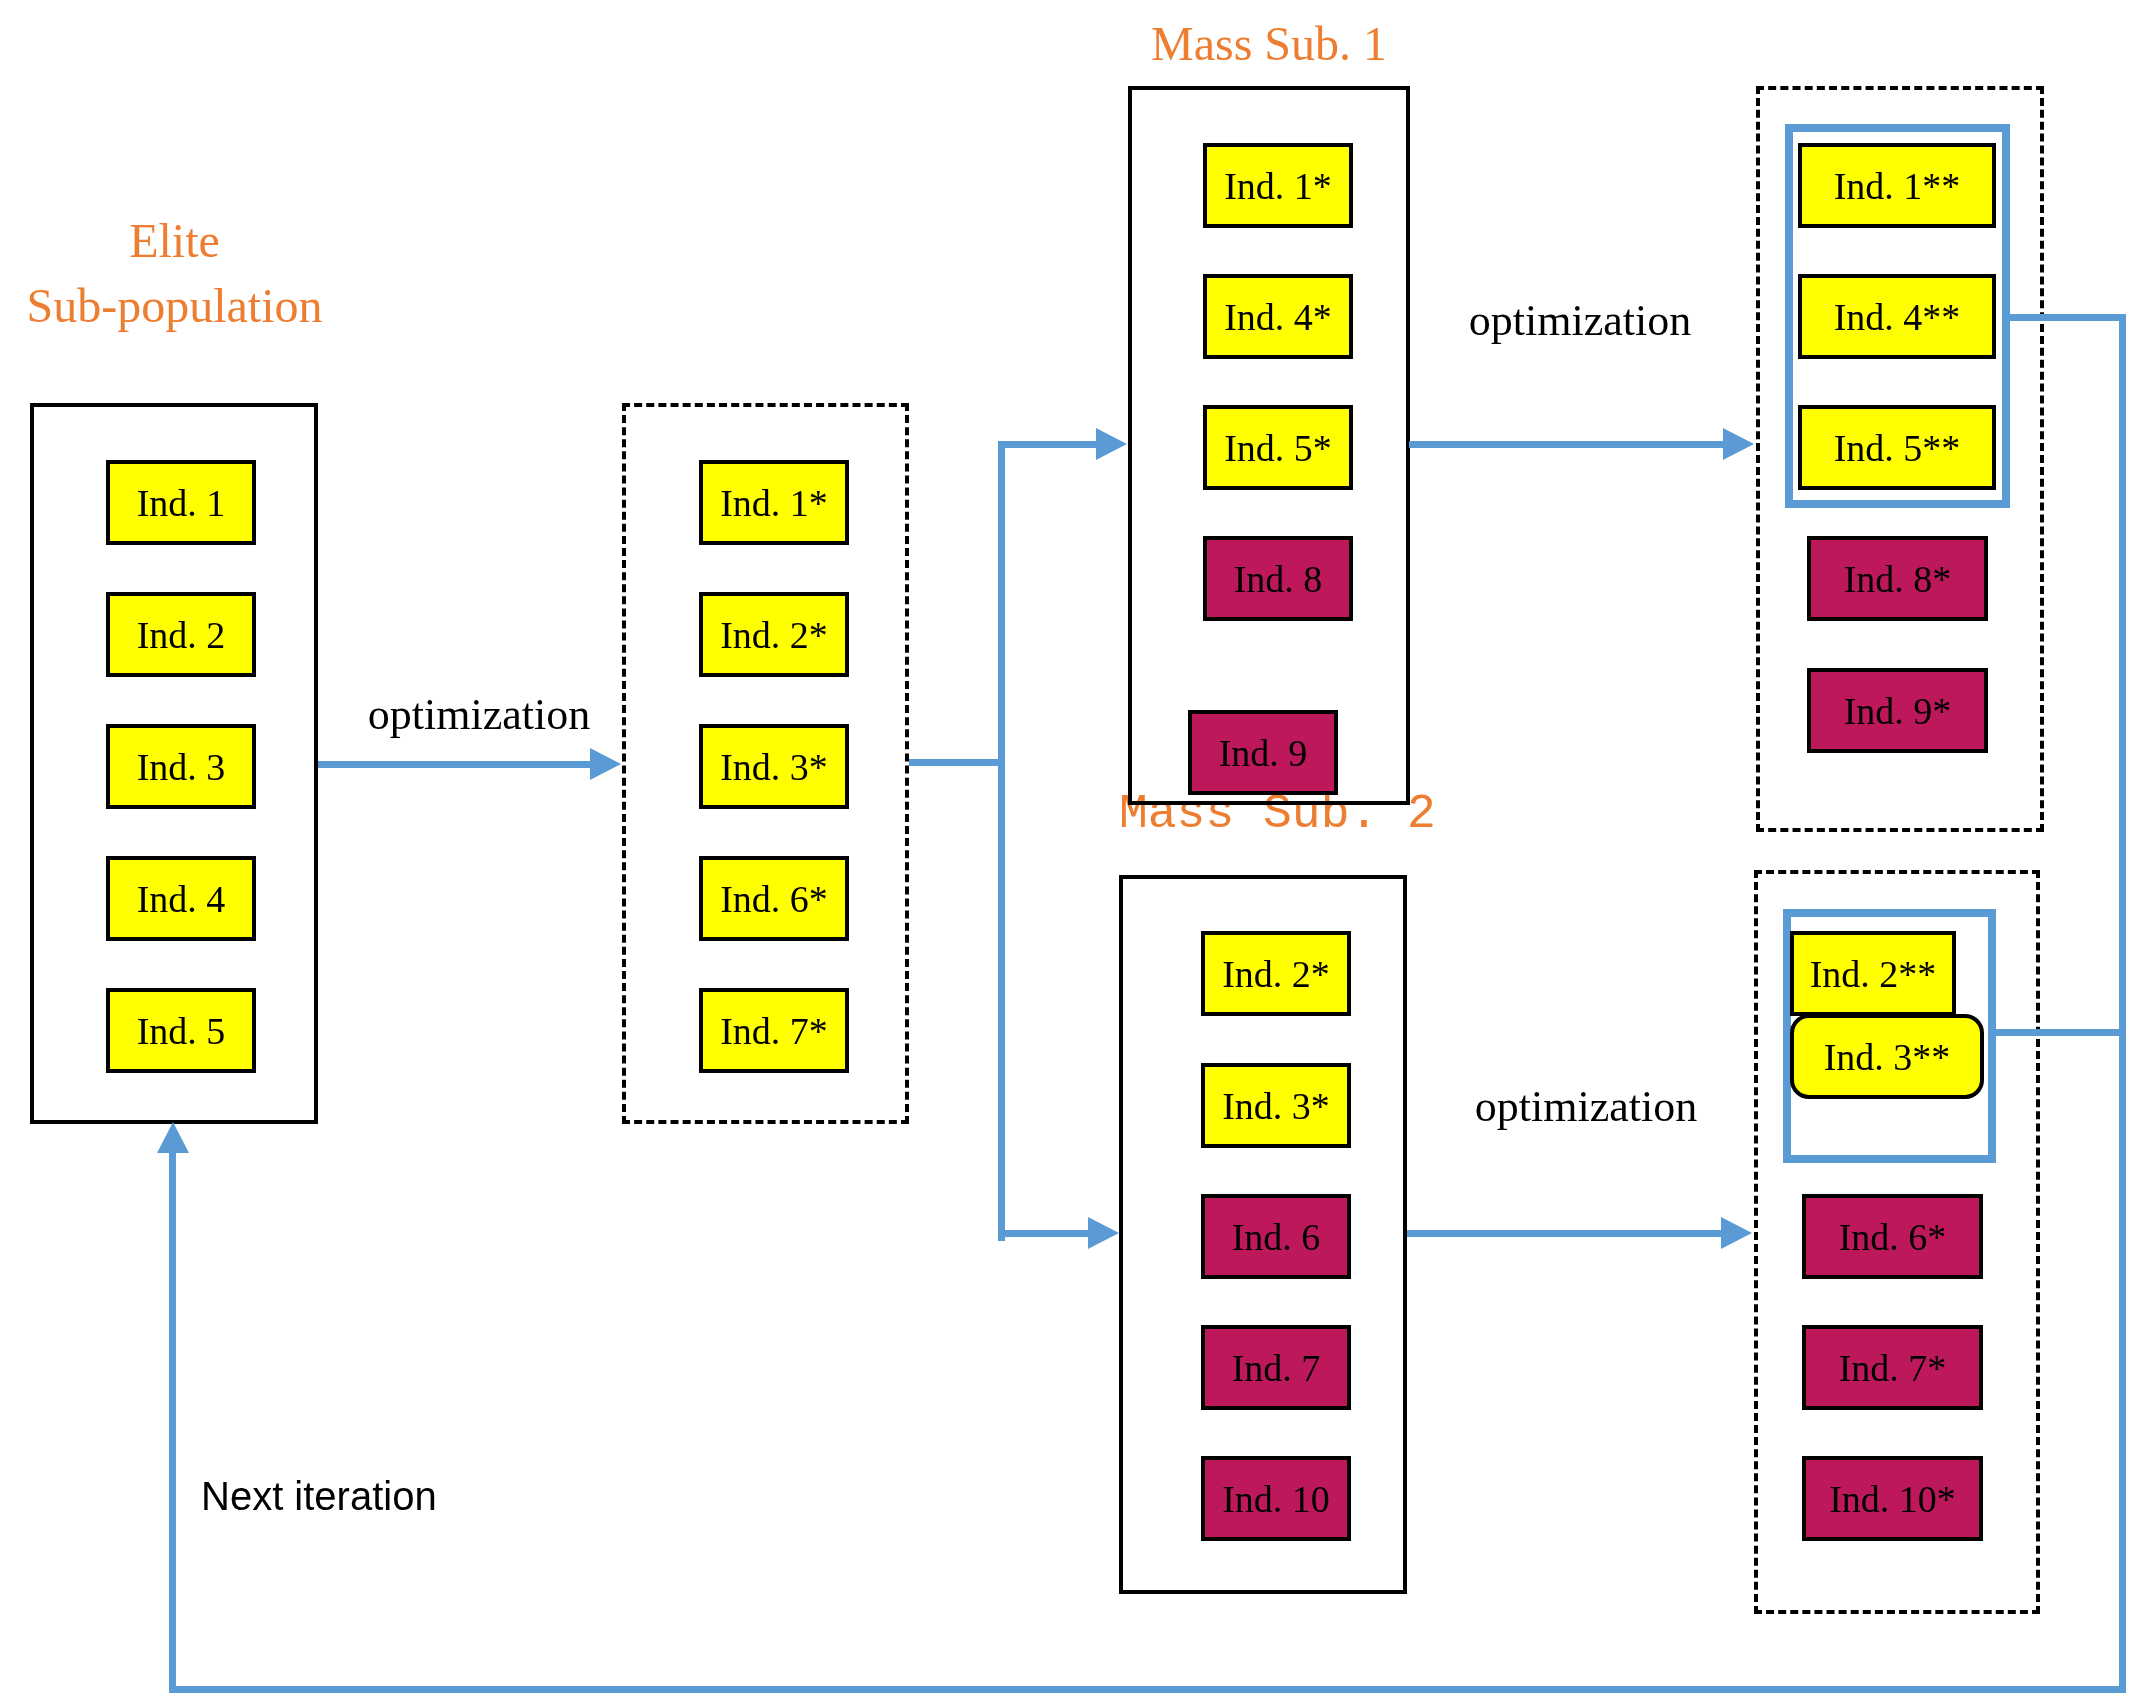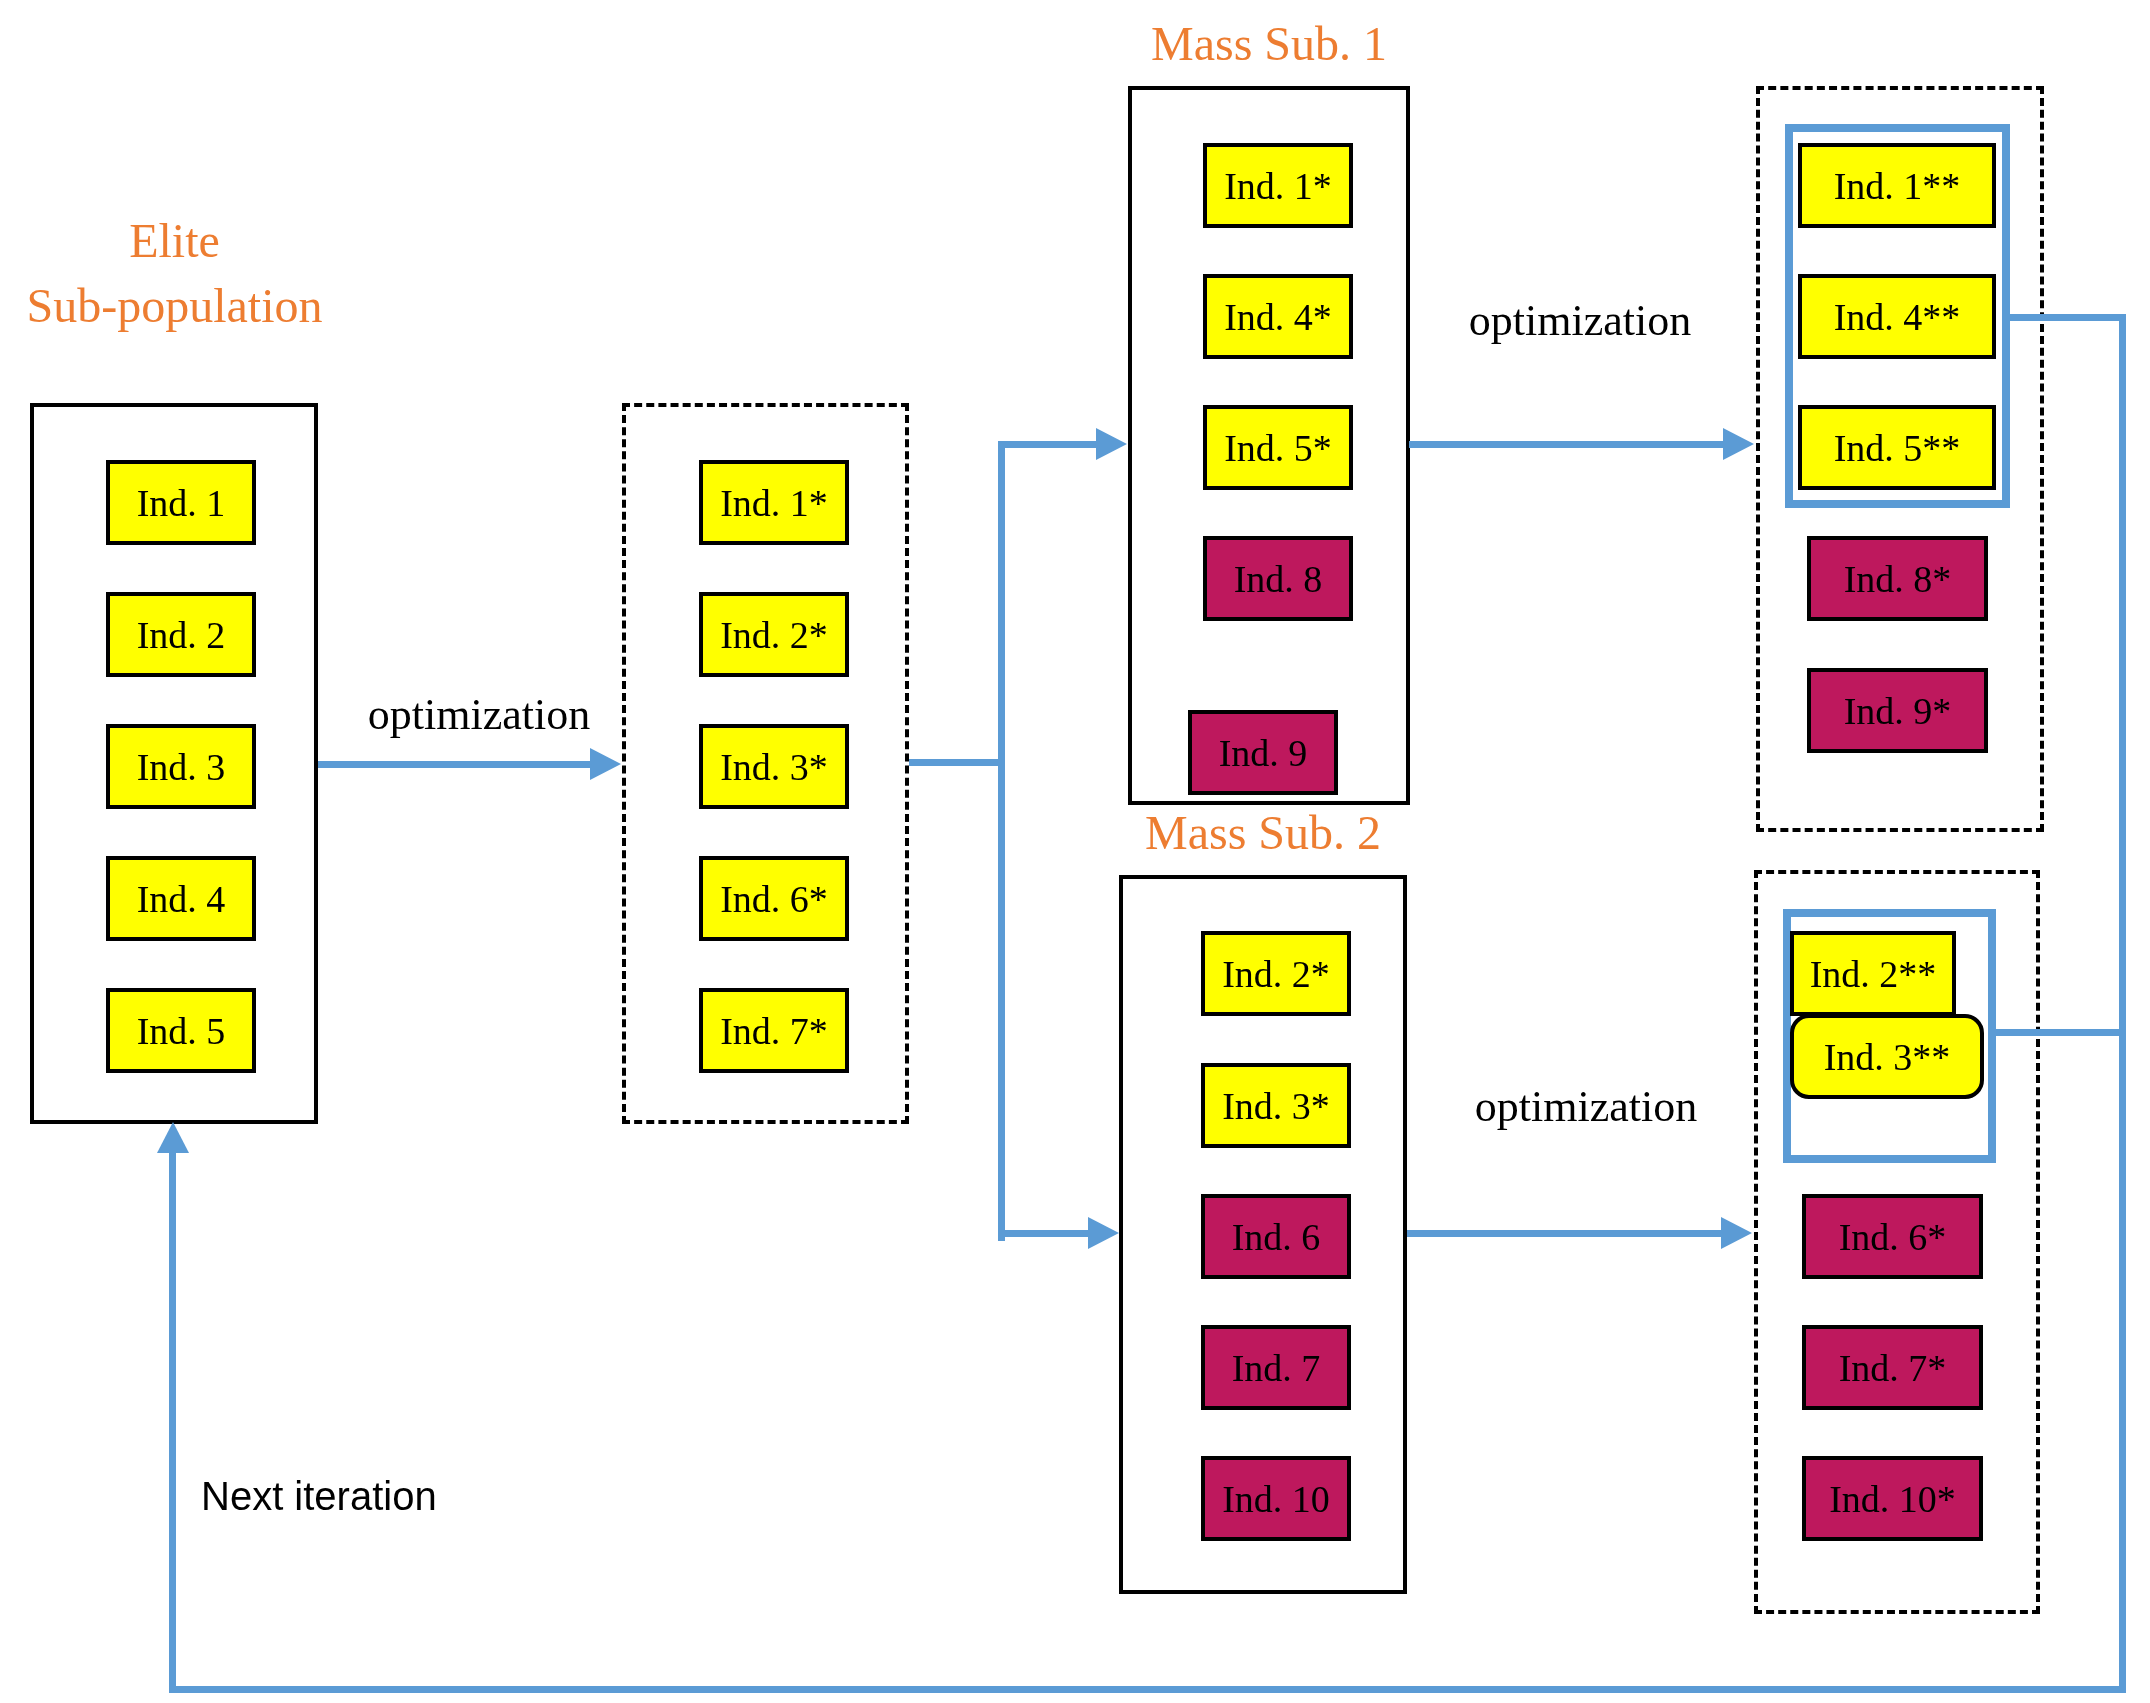--- a/index.html
+++ b/index.html
@@ -61,21 +61,21 @@
 
 <div id="canvas">
 
   <div class="title" style="left:20.5px; top:208px; width:308px;">
     <div>Elite</div>
     <div>Sub-population</div>
   </div>
 
   <div class="title" style="left:1128px; top:11px; width:282px;">Mass Sub. 1</div>
 
-  <div class="title" style="left:1119px; top:800px; width:288px;">Mass Sub. 2</div>
+  <div class="title" style="left:1119px; top:782px; width:288px;font-family:Liberation Mono, monospace;">Mass Sub. 2</div>
 
   <div class="outline" style="left:30px; top:403px; width:288px; height:721px;"></div>
   <div class="ind yellow" style="left:106px; top:460px;">Ind. 1</div>
   <div class="ind yellow" style="left:106px; top:592px;">Ind. 2</div>
   <div class="ind yellow" style="left:106px; top:724px;">Ind. 3</div>
   <div class="ind yellow" style="left:106px; top:856px;">Ind. 4</div>
   <div class="ind yellow" style="left:106px; top:988px;">Ind. 5</div>
 
   <div class="dashed" style="left:622px; top:403px; width:287px; height:721px;"></div>
   <div class="ind yellow" style="left:699px; top:460px;">Ind. 1*</div>

